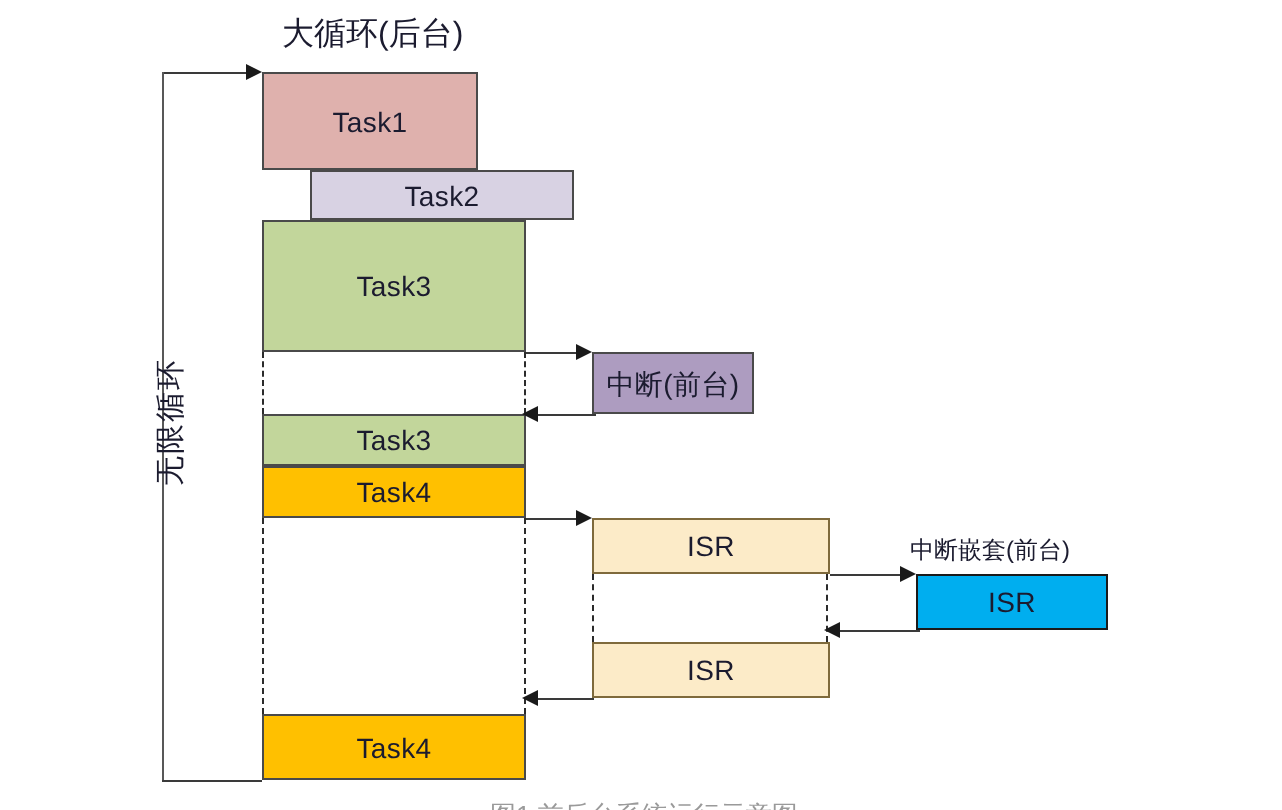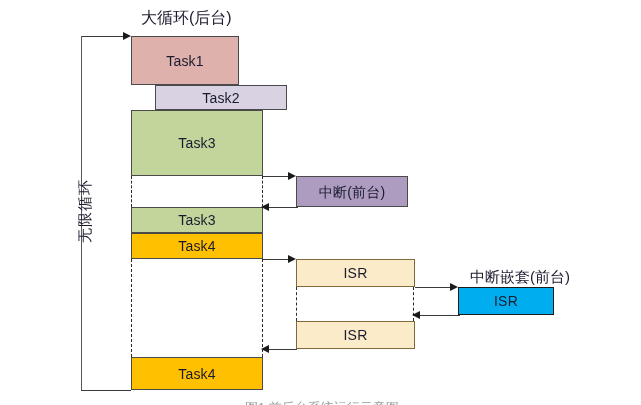--- a/index.html
+++ b/index.html
@@ -89,21 +89,21 @@
     overflow: hidden;
   }
 </style>
 </head>
 <body>
 
 <div id="canvas">
 
   <div class="label" style="left:141px; top:10px; font-size:16px;">大循环(后台)</div>
 
-  <div class="label" style="left:470px; top:269px; font-size:15px;">中断嵌套(前台)</div>
+  <div class="label" style="left:455px; top:269px; font-size:12px;">中断嵌套(前台)</div>
 
   <div class="hline" style="left:81px; top:36px; width:44px;"></div>
   <div class="arrow-r" style="left:123px; top:31.5px;"></div>
 
   <div class="vline" style="left:81px; top:36px; height:354px;"></div>
 
   <div class="hline" style="left:81px; top:390px; width:50px;"></div>
 
   <div class="vtext" style="left:76px; top:243px;">无限循环</div>
 
@@ -121,21 +121,21 @@
   <div class="box" style="left:131px; top:233px; width:132px; height:26px; background:#FFC000;">Task4</div>
 
   <div class="vdash" style="left:131px; top:259px; height:98px;"></div>
   <div class="vdash" style="left:262px; top:259px; height:98px;"></div>
 
   <div class="box" style="left:131px; top:357px; width:132px; height:33px; background:#FFC000;">Task4</div>
 
   <div class="hline" style="left:263px; top:176px; width:30px;"></div>
   <div class="arrow-r" style="left:288px; top:171.5px;"></div>
 
-  <div class="box" style="left:296px; top:176px; width:112px; height:31px; background:#AD9CC0; font-size:14px;">中断(前台)</div>
+  <div class="box" style="left:296px; top:176px; width:81px; height:31px; background:#AD9CC0; font-size:14px;">中断(前台)</div>
 
   <div class="hline" style="left:265px; top:207px; width:33px;"></div>
   <div class="arrow-l" style="left:261px; top:202.5px;"></div>
 
   <div class="hline" style="left:263px; top:259px; width:30px;"></div>
   <div class="arrow-r" style="left:288px; top:254.5px;"></div>
 
   <div class="box" style="left:296px; top:259px; width:119px; height:28px; background:#FCEBC8; border:1px solid #7F6A3C;">ISR</div>
 
   <div class="vdash" style="left:296px; top:287px; height:34px;"></div>

